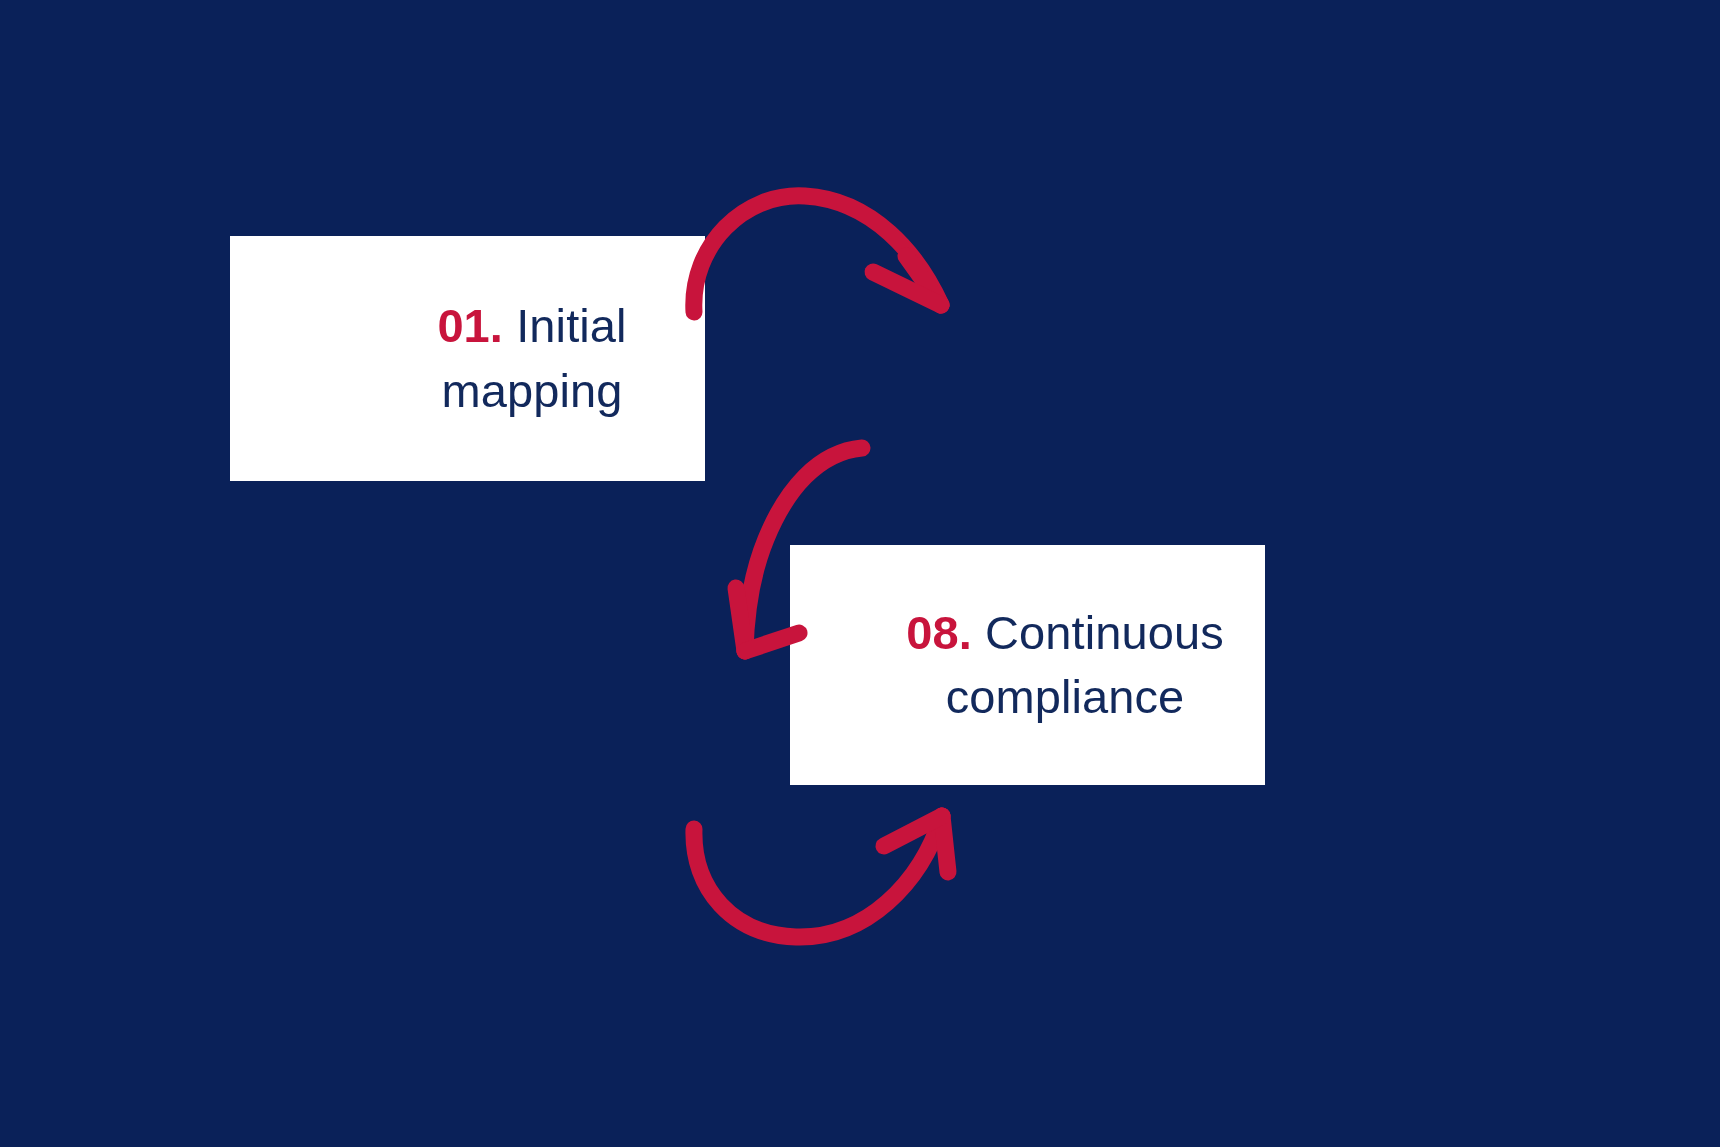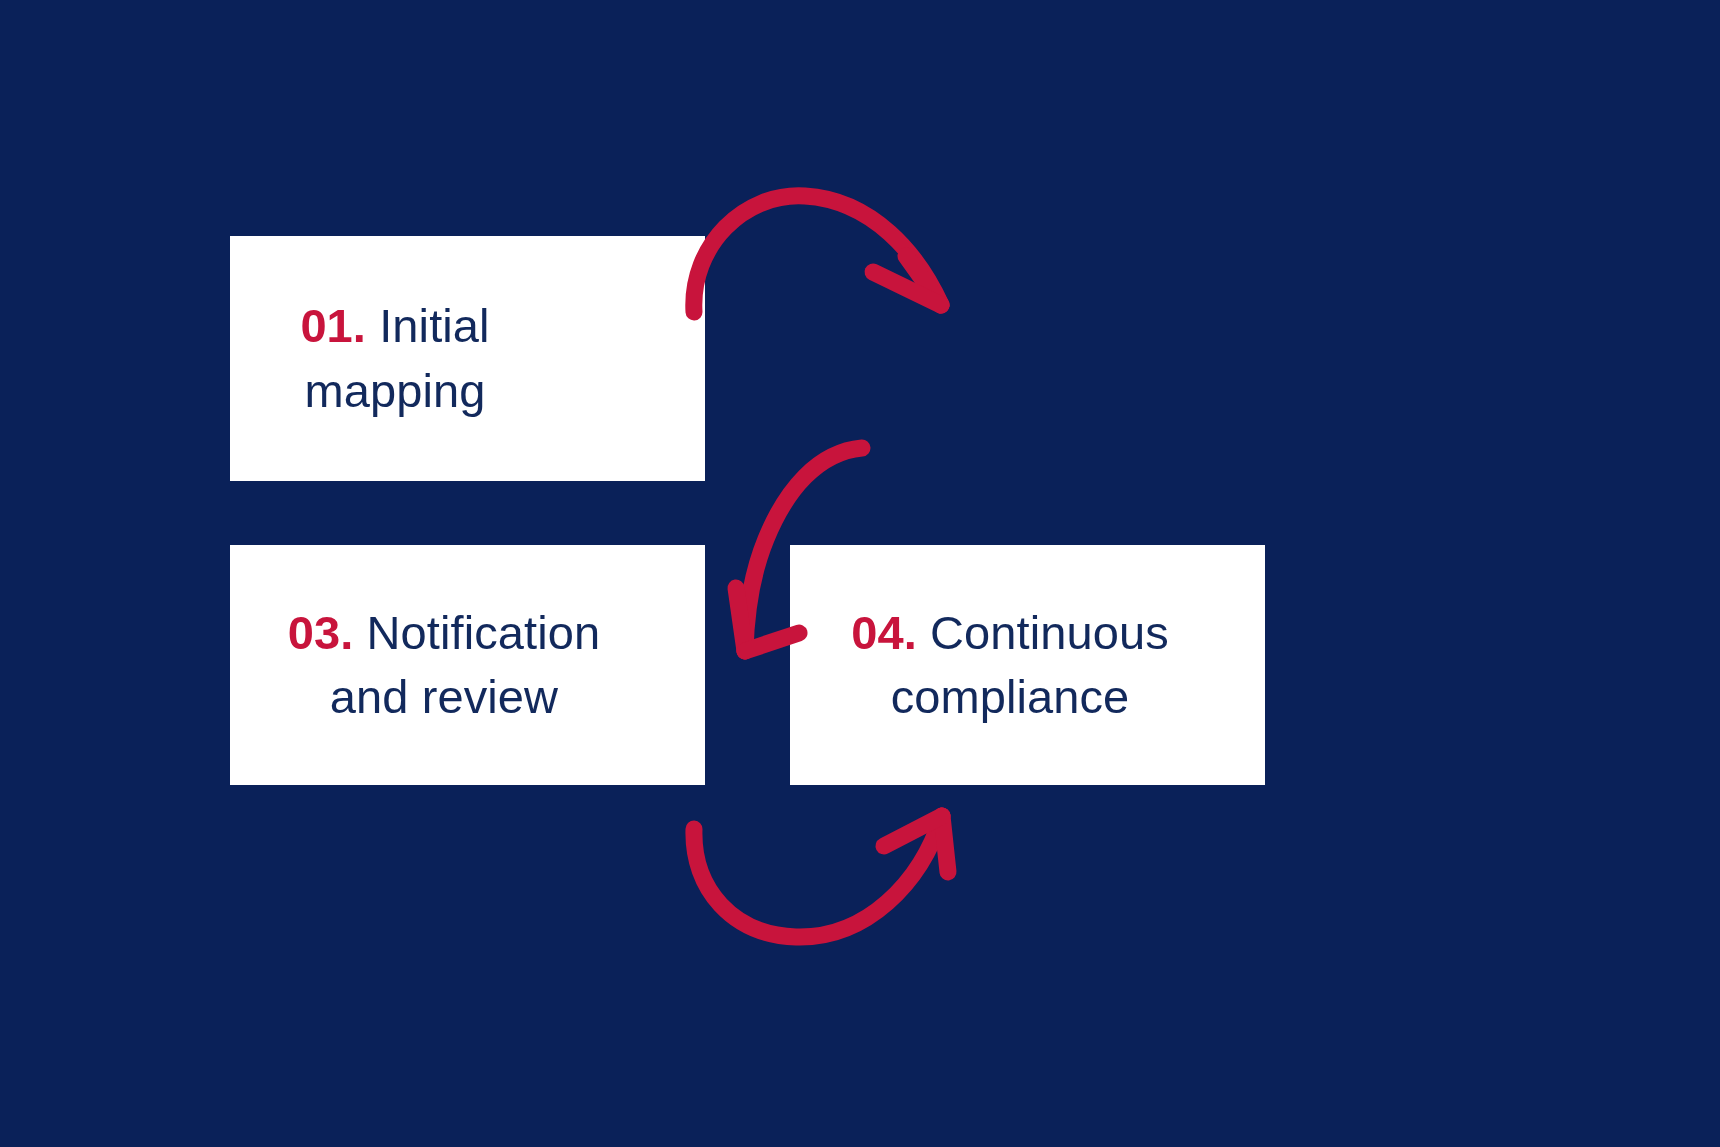--- a/index.html
+++ b/index.html
@@ -26,21 +26,21 @@
     height: 1147px;
     z-index: 2;
     pointer-events: none;
   }
   .step-box {
     position: absolute;
     background: #ffffff;
     z-index: 1;
     display: flex;
     align-items: center;
-    justify-content: flex-start;
+    justify-content: flex-end;
     box-sizing: border-box;
   }
   .step-text {
     font-size: 47px;
     line-height: 1.37;
     color: #12295c;
     text-align: center;
     font-weight: 400;
     letter-spacing: 0.1px;
     max-width: 330px;
@@ -66,30 +66,24 @@
 <div id="canvas">
 
   <div class="step-box" id="box-1">
     <div class="step-text">
       <span class="step-num">01.</span>
       <span>Initial mapping</span>
     </div>
   </div>
 
 
-  <div class="step-box" id="box-3">
-    <div class="step-text">
-      <span class="step-num">03.</span>
-      <span>Notification and review</span>
-    </div>
-  </div>
 
   <div class="step-box" id="box-4">
     <div class="step-text">
-      <span class="step-num">04.</span>
+      <span class="step-num">08.</span>
       <span>Continuous compliance</span>
     </div>
   </div>
 
   <svg class="arrow-layer" viewBox="0 0 1720 1147">
     <g fill="none" stroke="#c8143c" stroke-width="17" stroke-linecap="round" stroke-linejoin="round">
 
       <path d="M 694 312 C 690 245 745 192 805 196 C 872 200 918 254 941 305"></path>
       <path d="M 906 256 L 941 305 L 937 298"></path>
       <path d="M 941 305 L 873 272"></path>

